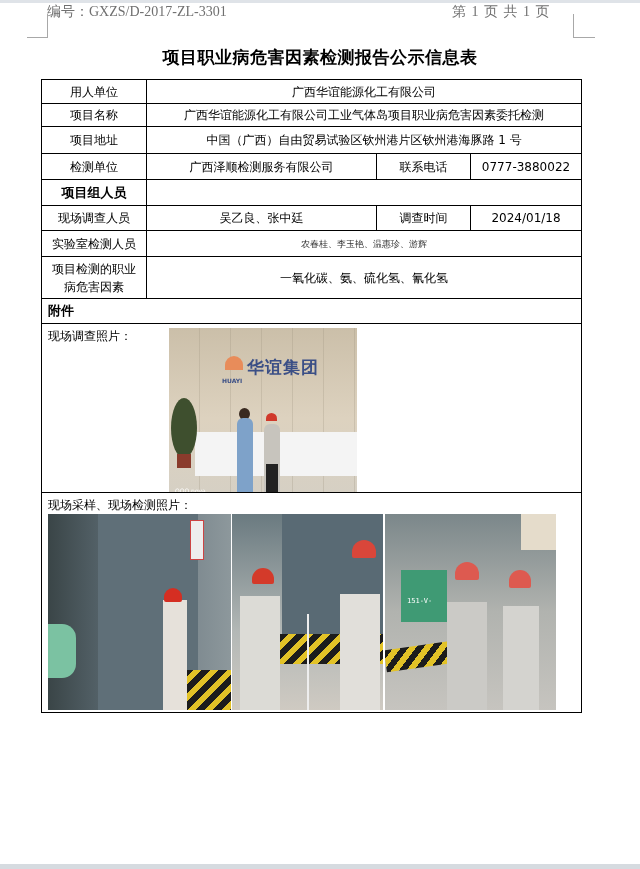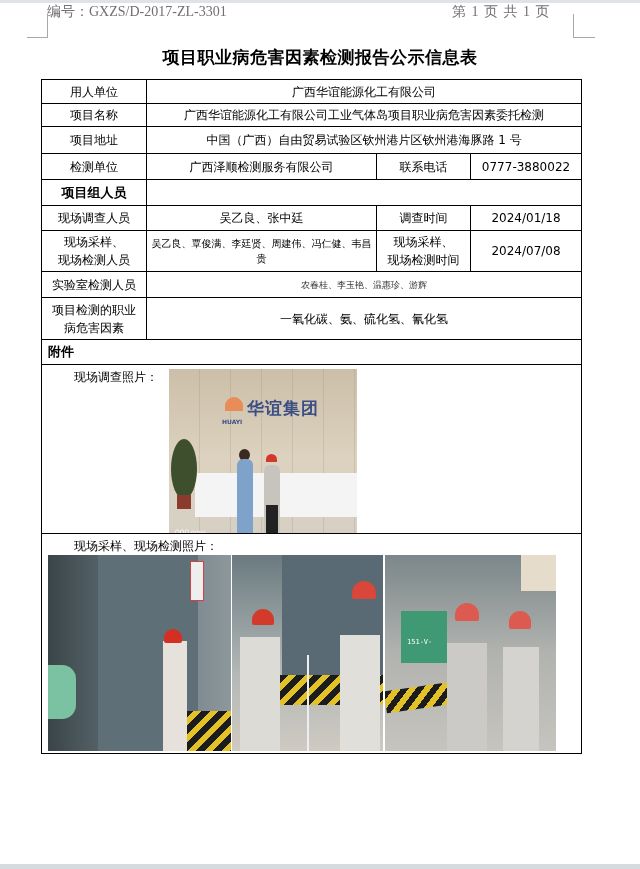--- a/index.html
+++ b/index.html
@@ -32,21 +32,21 @@
   table.info td {
     border: 1px solid #000; text-align: center; vertical-align: middle;
     padding: 0 2px; line-height: 18px; overflow: hidden;
   }
   .small { font-size: 10px; }
   .tiny { font-size: 9px; color: #333; }
   .bold-left { font-weight: bold; text-align: left !important; padding-left: 6px !important; font-size: 13px; }
   .check { display: inline-block; margin: 0 14px; }
 
   .photo-cell { position: relative; }
-  .photo-label { position: absolute; left: 6px; top: 3px; font-size: 12px; text-align: right; margin-left: 26px; }
+  .photo-label { position: absolute; left: 6px; top: 3px; font-size: 12px; text-align: right; }
   .photo { position: absolute; overflow: hidden; }
 
   
   .p1 { left: 127px; top: 4px; width: 188px; height: 164px; background: linear-gradient(180deg,#cbbfa9 0%,#ddd2bf 55%,#d6d0c4 100%); }
   .p1 .wall-lines { position:absolute; inset:0; background: repeating-linear-gradient(90deg, transparent 0 30px, rgba(150,140,120,0.25) 30px 31px); }
   .p1 .logo-text { position:absolute; left:78px; top:30px; font-size:17px; font-weight:bold; color:#3b4f86; letter-spacing:1px; }
   .p1 .logo-sun { position:absolute; left:56px; top:28px; width:18px; height:14px; border-radius:9px 9px 0 0; background:#e88c5a; }
   .p1 .logo-en { position:absolute; left:53px; top:44px; font-size:6px; font-weight:bold; color:#3b4f86; }
   .p1 .desk { position:absolute; left:26px; top:104px; width:162px; height:44px; background:#f4f4f4; }
   .p1 .plant { position:absolute; left:2px; top:70px; width:26px; height:60px; border-radius:50%; background:#3e4f2e; }
@@ -131,26 +131,20 @@
   </tr>
   <tr style="height:26px">
     <td style="font-weight:bold;font-size:13px">项目组人员</td>
     <td colspan="5"></td>
   </tr>
   <tr style="height:25px">
     <td>现场调查人员</td>
     <td colspan="2">吴乙良、张中廷</td>
     <td colspan="2">调查时间</td>
     <td>2024/01/18</td>
-  </tr>
-  <tr style="height:41px">
-    <td><span>现场采样、</span><br><span>现场检测人员</span></td>
-    <td colspan="2" class="small" style="line-height:15px">吴乙良、覃俊满、李廷贤、周建伟、冯仁健、韦昌贵</td>
-    <td colspan="2"><span>现场采样、</span><br><span>现场检测时间</span></td>
-    <td>2024/07/08</td>
   </tr>
   <tr style="height:26px">
     <td>实验室检测人员</td>
     <td colspan="5" class="tiny">农春桂、李玉艳、温惠珍、游辉</td>
   </tr>
   <tr style="height:42px">
     <td><span>项目检测的职业</span><br><span>病危害因素</span></td>
     <td colspan="5">一氧化碳、氨、硫化氢、氰化氢</td>
   </tr>
   <tr style="height:25px">

